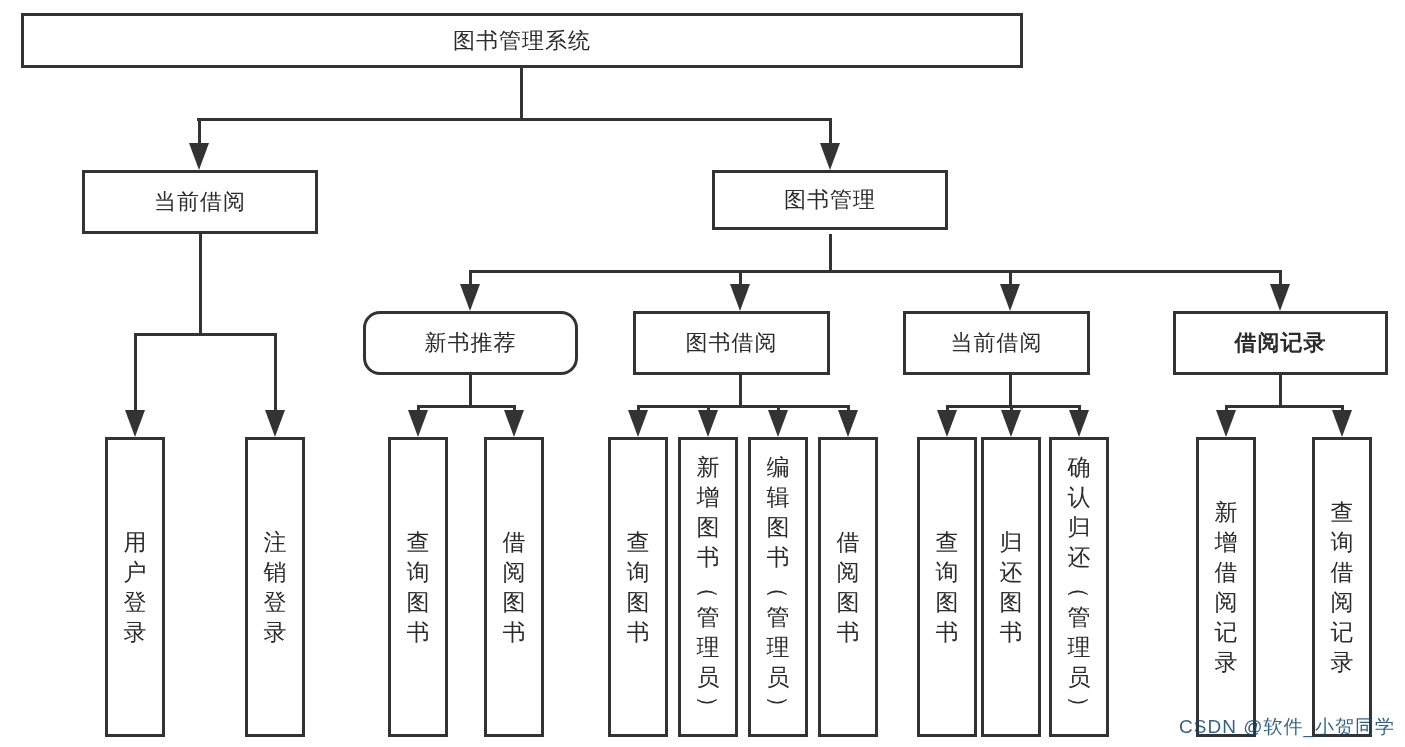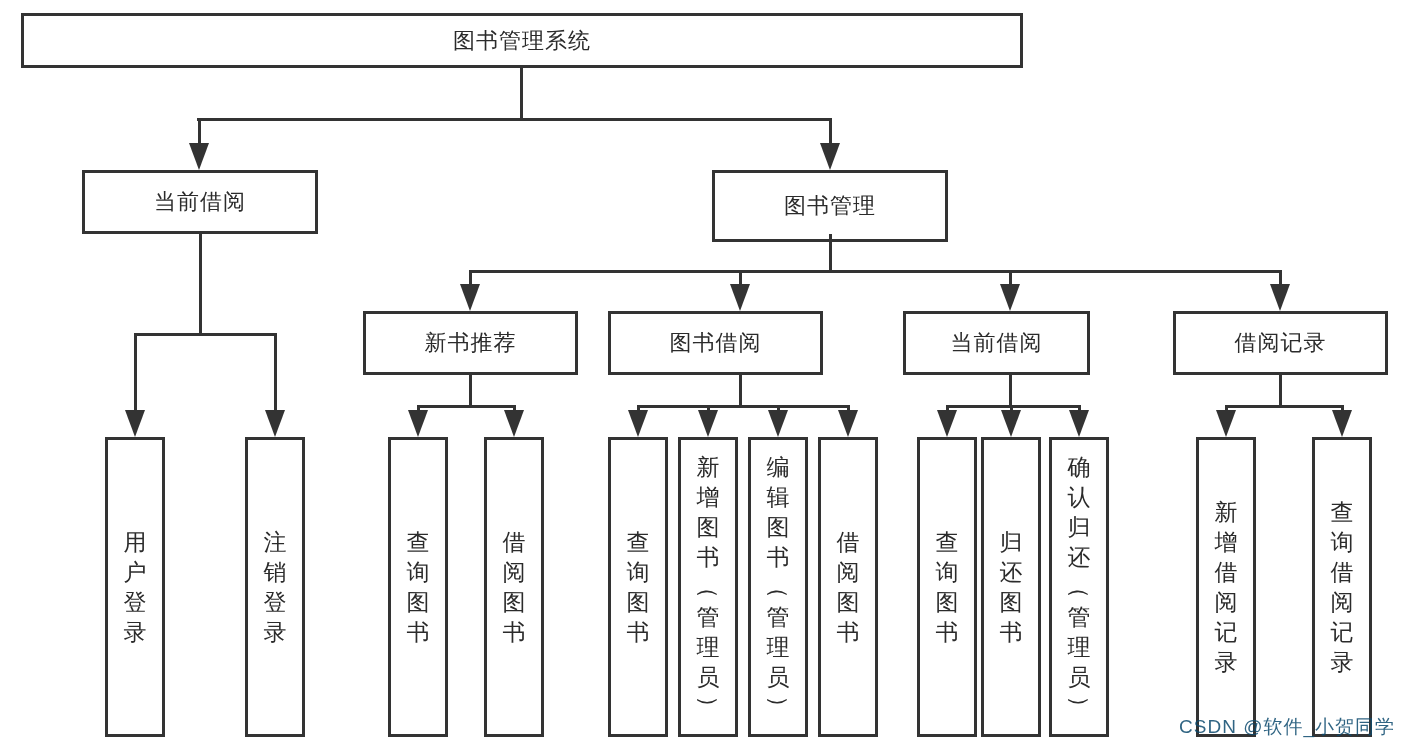--- a/index.html
+++ b/index.html
@@ -70,21 +70,21 @@
   <div class="vline" style="left:520px;top:68px;height:52px;"></div>
   <div class="hline" style="left:197px;top:118px;width:635px;"></div>
   <div class="vline" style="left:198px;top:118px;height:30px;"></div>
   <div class="arrow" style="left:189px;top:143px;"></div>
   <div class="vline" style="left:829px;top:118px;height:30px;"></div>
   <div class="arrow" style="left:820px;top:143px;"></div>
 
   <div class="node" style="left:82px;top:170px;width:236px;height:64px;">
     <span>当前借阅</span>
   </div>
-  <div class="node" style="left:712px;top:170px;width:236px;height:72px;">
+  <div class="node" style="left:712px;top:170px;width:236px;height:60px;">
     <span>图书管理</span>
   </div>
 
   <div class="vline" style="left:199px;top:234px;height:101px;"></div>
   <div class="hline" style="left:134px;top:333px;width:143px;"></div>
   <div class="vline" style="left:134px;top:333px;height:80px;"></div>
   <div class="arrow" style="left:125px;top:410px;"></div>
   <div class="vline" style="left:274px;top:333px;height:80px;"></div>
   <div class="arrow" style="left:265px;top:410px;"></div>
 
@@ -92,30 +92,30 @@
   <div class="hline" style="left:469px;top:270px;width:813px;"></div>
   <div class="vline" style="left:469px;top:270px;height:16px;"></div>
   <div class="arrow" style="left:460px;top:284px;"></div>
   <div class="vline" style="left:739px;top:270px;height:16px;"></div>
   <div class="arrow" style="left:730px;top:284px;"></div>
   <div class="vline" style="left:1009px;top:270px;height:16px;"></div>
   <div class="arrow" style="left:1000px;top:284px;"></div>
   <div class="vline" style="left:1279px;top:270px;height:16px;"></div>
   <div class="arrow" style="left:1270px;top:284px;"></div>
 
-  <div class="node" style="left:363px;top:311px;width:215px;height:64px;">
+  <div class="node" style="left:363px;top:311px;width:215px;height:64px;border-radius:17px;">
     <span>新书推荐</span>
   </div>
-  <div class="node" style="left:608px;top:311px;width:215px;height:64px;text-align:center;">
+  <div class="node" style="left:633px;top:311px;width:197px;height:64px;text-align:center;">
     <span>图书借阅</span>
   </div>
   <div class="node" style="left:903px;top:311px;width:187px;height:64px;">
     <span>当前借阅</span>
   </div>
-  <div class="node" style="left:1173px;top:311px;width:215px;height:64px;">
+  <div class="node" style="left:1173px;top:311px;width:215px;height:64px;font-weight:bold;">
     <span>借阅记录</span>
   </div>
 
   <div class="vline" style="left:469px;top:375px;height:33px;"></div>
   <div class="hline" style="left:417px;top:405px;width:99px;"></div>
   <div class="vline" style="left:417px;top:405px;height:9px;"></div>
   <div class="arrow" style="left:408px;top:410px;"></div>
   <div class="vline" style="left:513px;top:405px;height:9px;"></div>
   <div class="arrow" style="left:504px;top:410px;"></div>
 

